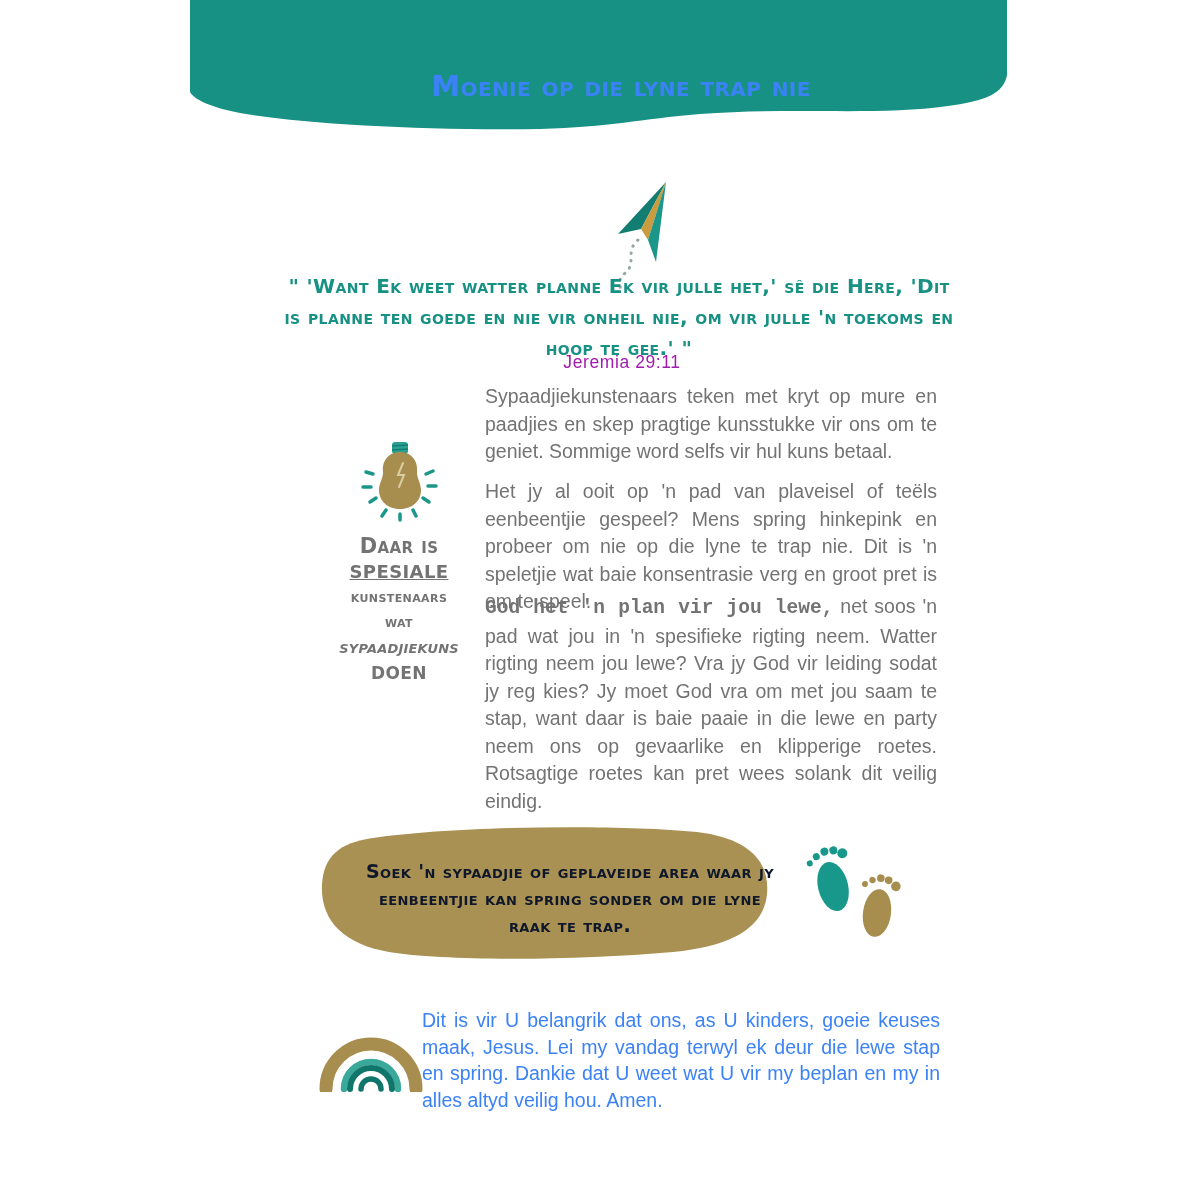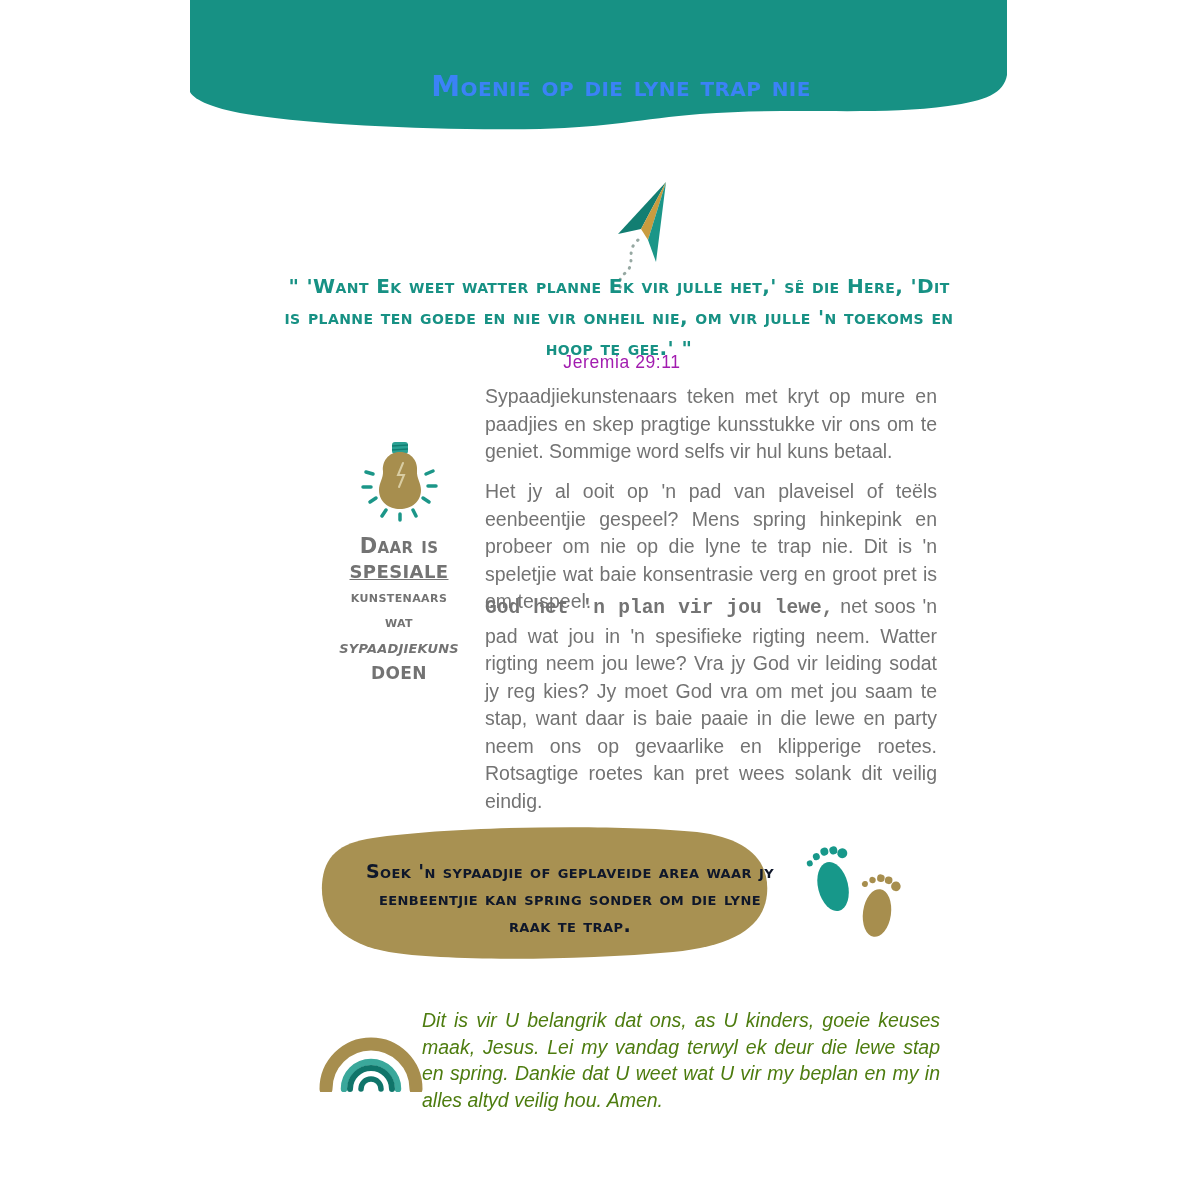--- a/index.html
+++ b/index.html
@@ -89,25 +89,24 @@
     margin-left: 24px;
   }
 
   
   .feet { left: 803px; top: 838px; width: 115px; height: 110px; }
 
   
   .rainbow { left: 318px; top: 1012px; width: 106px; height: 80px; }
   .prayer {
     left: 422px; top: 1007px; width: 518px;
-    color: #4d7c0f;
+    color: #3b82f6;
     font-size: 19.5px;
     line-height: 26.5px;
     text-align: justify;
-    font-style: italic;
   }
 </style>
 </head>
 <body>
 
 <svg class="abs header-wave" viewBox="0 0 818 135" preserveAspectRatio="none">
   <path d="M0,0 H817 V75 C814,93 796,101 758,106 C688,116 608,107 510,114 C450,119 420,127 350,129 C240,131 110,124 50,113 C25,108 5,101 0,92 Z" fill="#179184"></path>
 </svg>
 <div class="abs header-title display">Moenie op die lyne trap nie</div>
 

